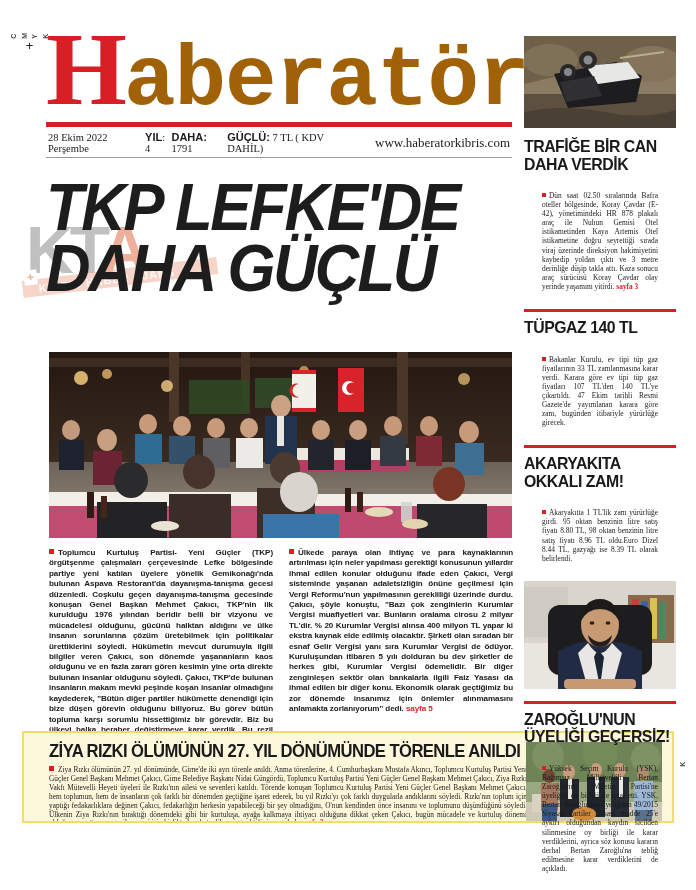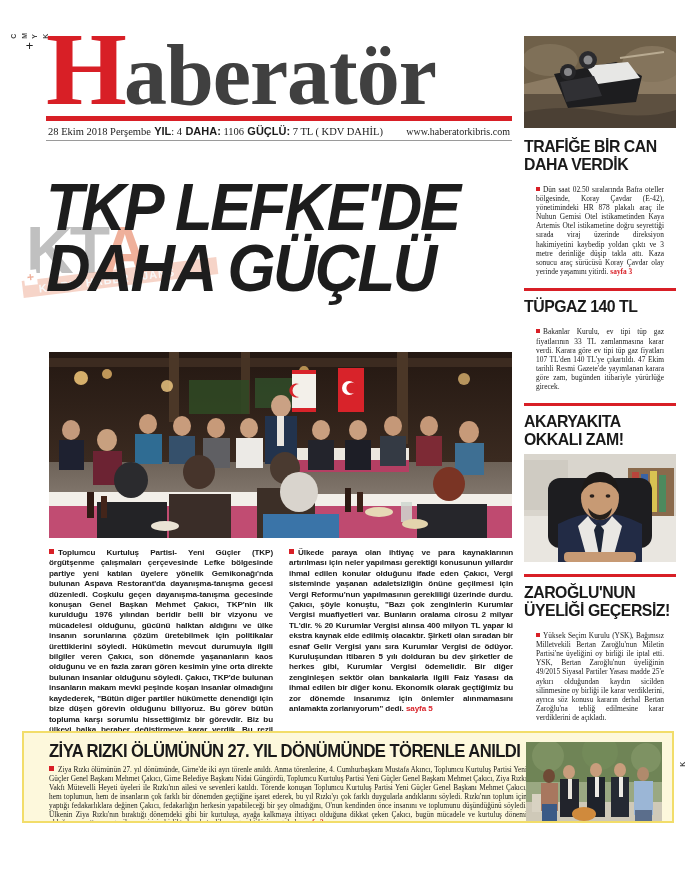--- a/index.html
+++ b/index.html
@@ -24,30 +24,30 @@
 
   
   .masthead{position:absolute;left:46px;top:30px;width:466px;}
   .logo{
     font-family:"Liberation Serif", serif;
     font-size:86px;line-height:78px;font-weight:700;
     color:#1b1b1b;letter-spacing:-1px;white-space:nowrap;
     display:flex;align-items:baseline;
   }
   .logo .h{color:#d81f26;font-size:104px;line-height:78px;margin-right:-2px;}
-  .logo .rest{color:#404040;}
+  .logo .rest{color:#a16207;font-family:Liberation Mono, monospace;}
   .logo-rule{height:5px;background:#d81f26;margin-top:2px;width:100%;}
   .infobar{
     display:flex;align-items:center;justify-content:space-between;
     font-family:"Liberation Serif", serif;
     font-size:10.5px;color:#1b1b1b;padding:4px 2px 3px 2px;
     border-bottom:1px solid #9a9a9a;
   }
   .infobar b{font-family:"Liberation Sans",sans-serif;font-size:11px;}
-  .infobar .site{font-size:10px;margin-left:20px;}
+  .infobar .site{font-size:13px;margin-left:20px;}
 
   
   .watermark{
     position:absolute;left:16px;top:172px;width:210px;height:86px;
     opacity:.55;pointer-events:none;margin-top:45px;
   }
   .wm-k{position:absolute;left:10px;top:0;font-family:"Liberation Sans",sans-serif;
         font-weight:800;font-size:66px;color:#8d8d8d;letter-spacing:-4px;line-height:66px;}
   .wm-k .orange{color:#e2714b;}
   .wm-bar{position:absolute;left:6px;top:52px;width:196px;height:17px;
@@ -113,21 +113,21 @@
   
   .sidebar{position:absolute;left:524px;top:36px;width:152px;}
   .sb-photo{width:152px;overflow:hidden;display:block;}
   .sb-title{
     font-family:"Liberation Sans",sans-serif;font-weight:800;
     font-size:16.5px;line-height:17.5px;color:#1a1a1a;letter-spacing:-.5px;
     margin:6px 0 4px 0;transform:scaleX(.96);transform-origin:left top;
   }
   .sb-body{
     font-family:"Liberation Serif",serif;font-size:7.4px;line-height:9.1px;
-    color:#1a1a1a;text-align:justify;margin:12px;
+    color:#1a1a1a;text-align:justify;margin:18px;
   }
   .sb-rule{height:3px;background:#d81f26;margin:8px 0 7px 0;}
   .sb-sq{display:inline-block;width:4px;height:4px;background:#d81f26;
          margin-right:3px;vertical-align:1px;}
 </style>
 </head>
 <body>
 
 <div class="page">
 
@@ -151,23 +151,23 @@
     <div class="plus">+</div>
   </div>
 
   <div class="masthead">
     <div class="logo">
       <span class="h">H</span>
         <span class="rest">aberatör</span>
     </div>
     <div class="logo-rule"></div>
     <div class="infobar">
-      <span>28 Ekim 2018 Perşembe</span>
+      <span>28 Ekim 2022 Perşembe</span>
       <span><b>YIL</b><span>: 4</span></span>
-      <span><b>DAHA:</b> <span>1106</span></span>
+      <span><b>DAHA:</b> <span>1791</span></span>
       <span><b>GÜÇLÜ:</b> <span>7 TL ( KDV DAHİL)</span></span>
       <span class="site">www.haberatorkibris.com</span>
     </div>
   </div>
 
   <div class="watermark">
     <div class="wm-k"><span>K</span><span>T</span><span class="orange">A</span></div>
     <div class="wm-bar"></div>
     <div class="wm-plus">+</div>
     <div class="wm-text">KIBRIS HABER AJANS</div>
@@ -345,20 +345,21 @@
     <div class="sb-rule"></div>
 
     <div>
       <div class="sb-title">TÜPGAZ 140 TL</div>
       <p class="sb-body"><span class="sb-sq"></span><span>Bakanlar Kurulu, ev tipi tüp gaz fiyatlarının 33 TL zamlanmasına karar verdi. Karara göre ev tipi tüp gaz fiyatları 107 TL'den 140 TL'ye çıkartıldı. 47 Ekim tarihli Resmi Gazete'de yayımlanan karara göre zam, bugünden itibariyle yürürlüğe girecek.</span></p>
     </div>
     <div class="sb-rule"></div>
 
     <div>
       <div class="sb-title">AKARYAKITA OKKALI ZAM!</div>
+      <p class="sb-body"><span class="sb-sq"></span><span>Akaryakıtta 1 TL'lik zam yürürlüğe girdi. 95 oktan benzinin litre satış fiyatı 8.80 TL, 98 oktan benzinin litre satış fiyatı 8.96 TL oldu.Euro Dizel 8.44 TL, gazyağı ise 8.39 TL olarak belirlendi.</span></p>
     </div>
 
     <div class="sb-photo" style="margin-top:6px;">
       <svg viewBox="0 0 152 108" width="152" height="108" preserveAspectRatio="none">
         <rect width="152" height="108" fill="#e9e6e0"></rect>
         <rect x="0" y="0" width="152" height="62" fill="#d9d5cd"></rect>
         <rect x="104" y="14" width="46" height="48" fill="#8a6a4c"></rect>
         <rect x="108" y="18" width="7" height="40" fill="#b8443b"></rect>
         <rect x="117" y="20" width="7" height="38" fill="#3a63a5"></rect>
         <rect x="126" y="17" width="7" height="41" fill="#d8c352"></rect>

